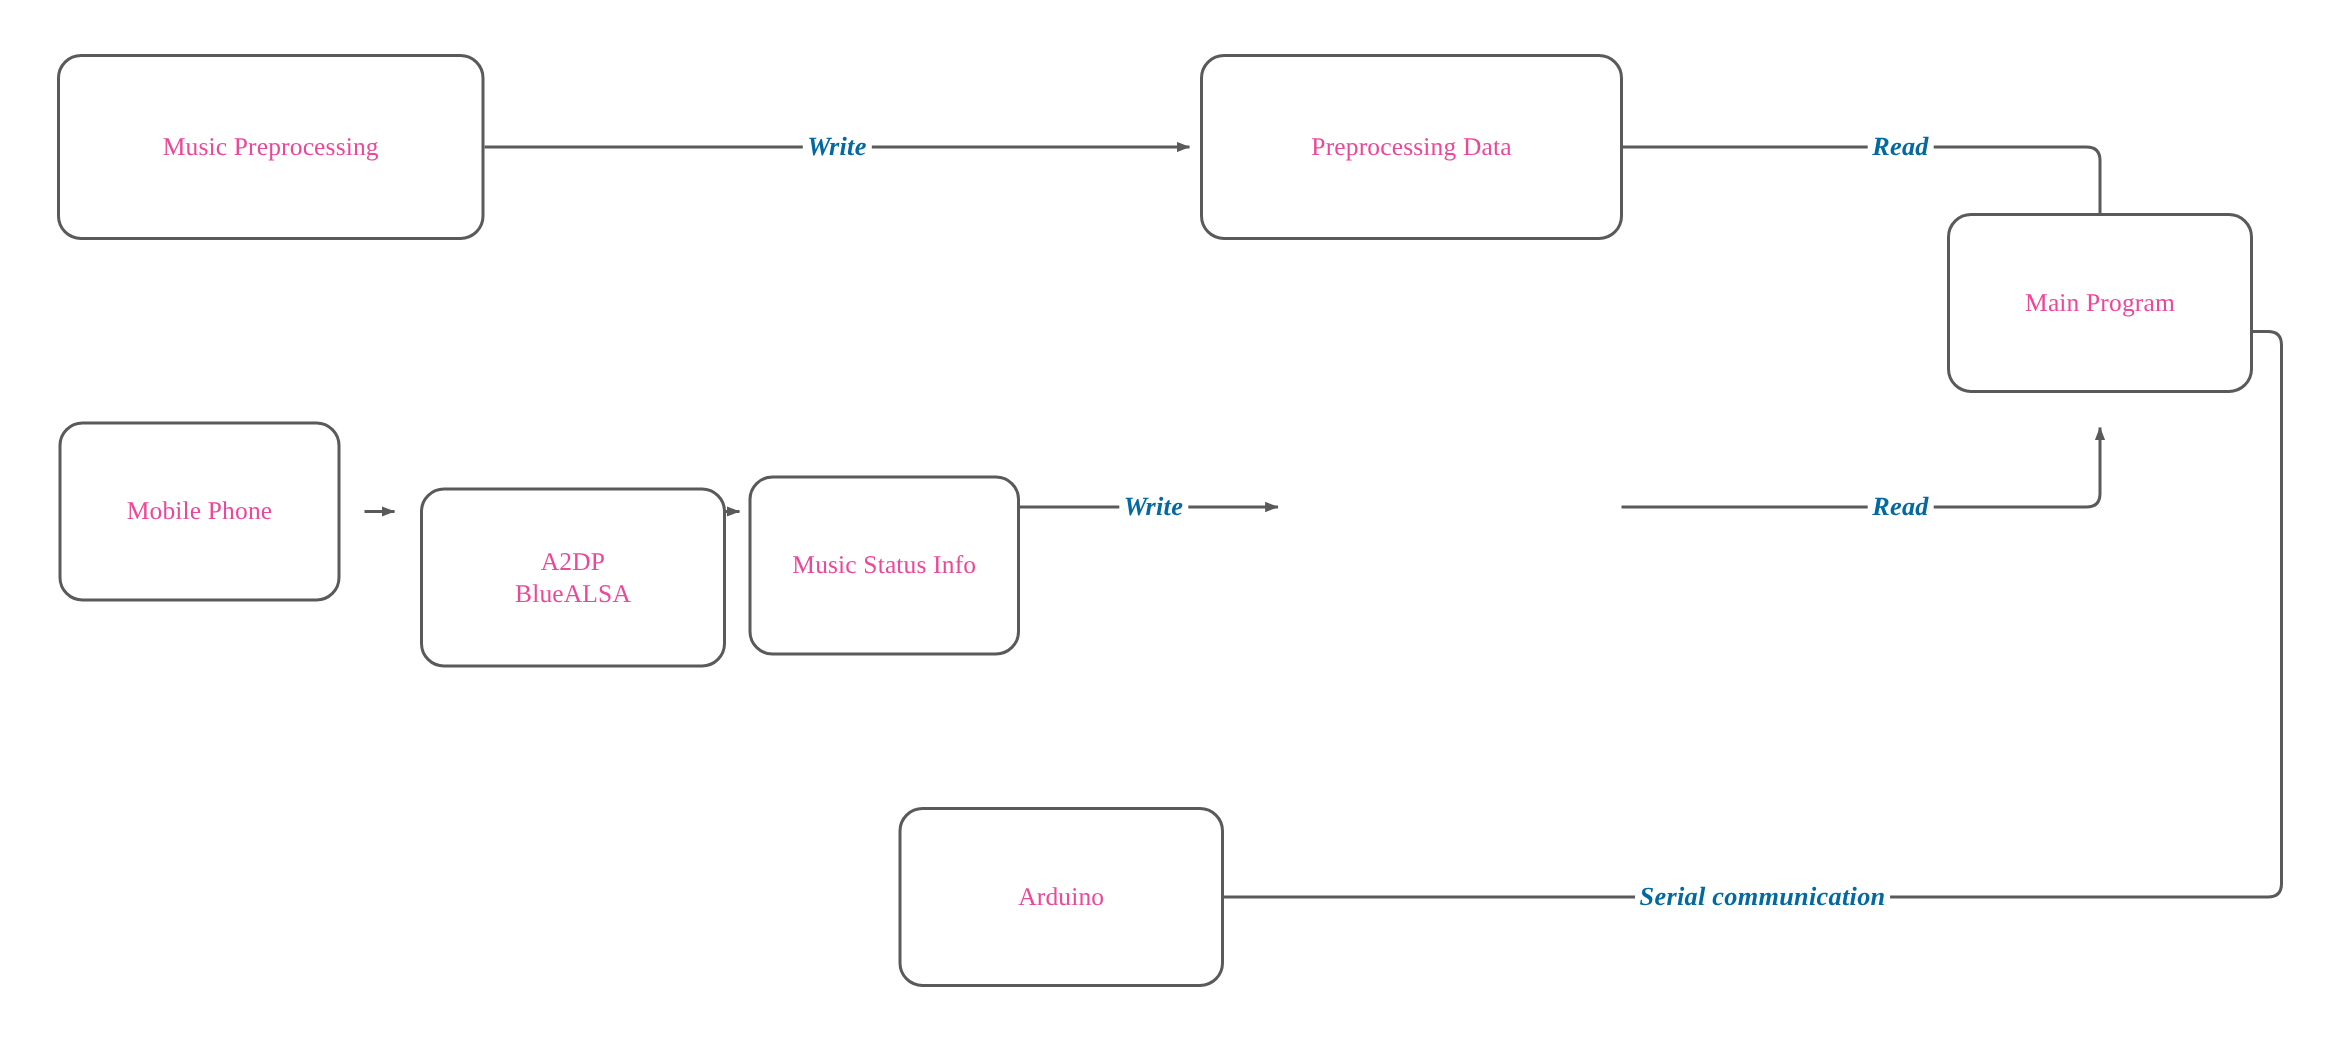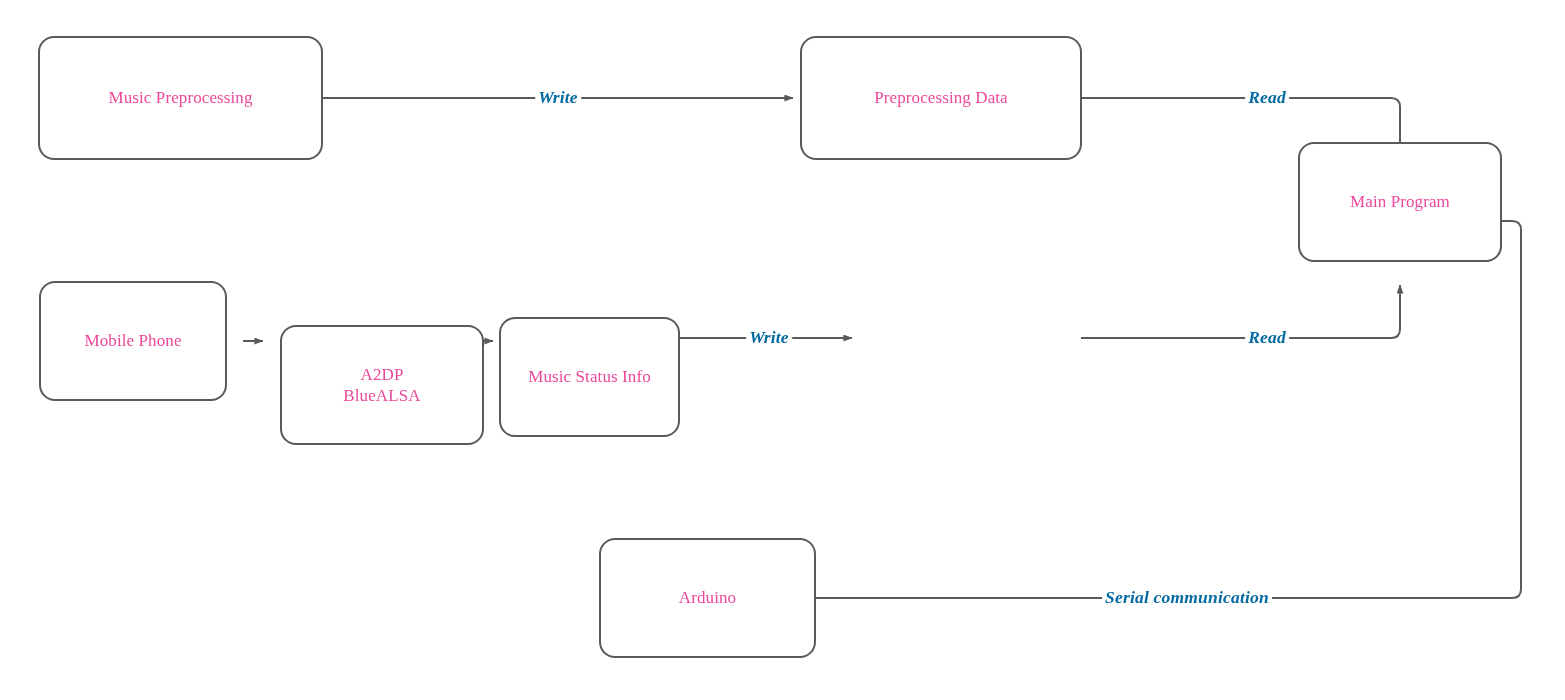--- a/index.html
+++ b/index.html
@@ -116,15 +116,15 @@
   </div>
 
   <span class="edge-label" style="left:558px; top:98px;">Write</span>
 
   <span class="edge-label" style="left:1267px; top:98px;">Read</span>
 
   <span class="edge-label" style="left:769px; top:338px;">Write</span>
 
   <span class="edge-label" style="left:1267px; top:338px;">Read</span>
 
-  <span class="edge-label" style="left:1175px; top:598px;margin-left:12px;">Serial communication</span>
+  <span class="edge-label" style="left:1175px; top:598px;">Serial communication</span>
 
 </div>
 
 </body></html>

